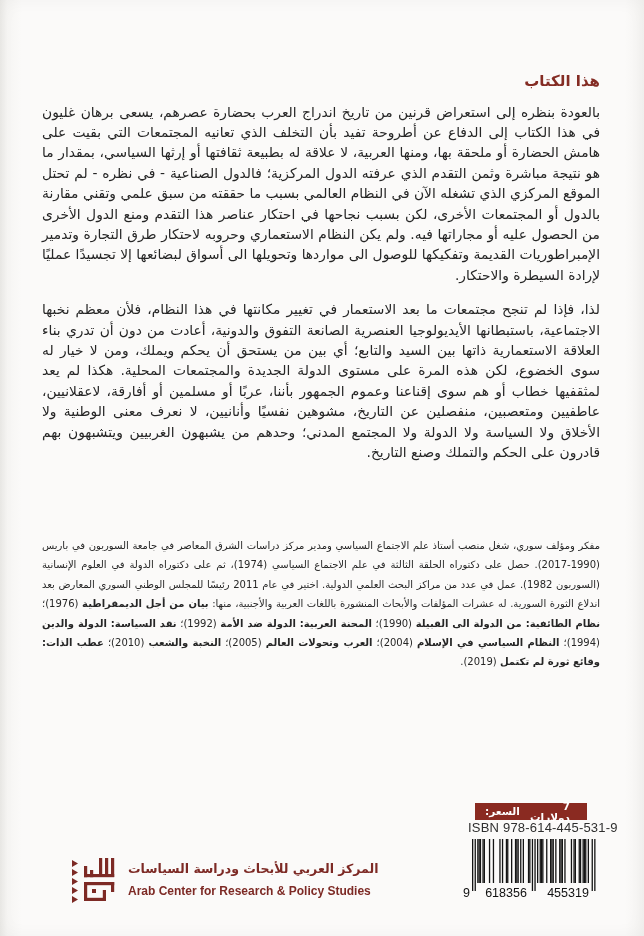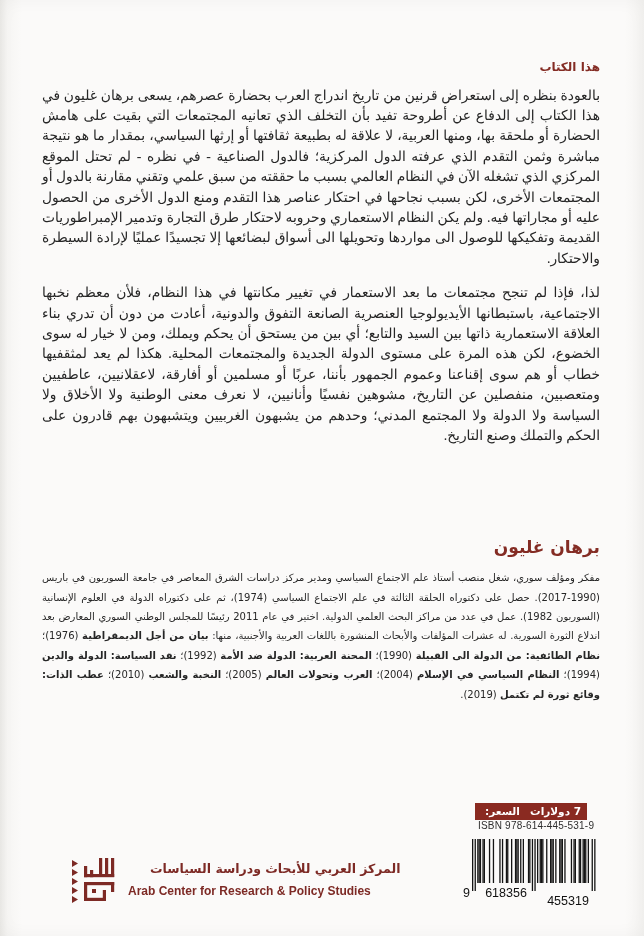--- a/index.html
+++ b/index.html
@@ -9,86 +9,84 @@
     margin:0 auto;
     background:
       linear-gradient(90deg,#ecebe8 0px,#f6f5f3 7px,#fbfaf9 22px,#fbfaf9 97%,#f4f3f1 100%),
       #fbfaf9;
     overflow:hidden;
     font-family:"DejaVu Sans",sans-serif;
     box-shadow:inset 0 0 18px rgba(0,0,0,0.04);
   }
   .text-block{position:absolute;top:60px;right:44px;left:42px;direction:rtl;}
   .section-heading{
-    color:#842c24;font-size:12px;font-weight:bold;margin:0 0 10px 0;
+    color:#842c24;font-size:15px;font-weight:bold;margin:12px 0 10px 0;
     letter-spacing:0;line-height:1.3;
   }
   .body-par{
     margin:0 0 14px 0;
     font-size:13.8px;line-height:20.4px;color:#262626;
     text-align:justify;text-justify:inter-word;
     font-weight:500;
-    font-family:Liberation Serif, serif;
   }
   .author-block{position:absolute;top:536px;right:44px;left:42px;direction:rtl;}
   .author-heading{
     color:#842c24;font-size:17px;font-weight:bold;margin:0 0 10px 0;line-height:1.3;
   }
   .bio{
     margin:0;font-size:10px;line-height:19.4px;color:#262626;
     text-align:justify;text-justify:inter-word;
   }
   .bio .bold{font-weight:bold;}
   .price-strip{
     position:absolute;left:475px;top:803px;width:112px;height:17px;
     background:#8a2a21;color:#ffffff;
     display:flex;flex-direction:row-reverse;justify-content:space-between;align-items:center;
-    direction:rtl;padding:0 6px 0 10px;box-sizing:border-box;
+    direction:rtl;padding:0 17px 0 10px;box-sizing:border-box;
     font-size:10.5px;font-weight:bold;line-height:1;
   }
   .isbn-line{
-    position:absolute;left:478px;top:820px;width:124px;
+    position:absolute;left:468px;top:820px;width:124px;
     font-family:"Liberation Sans",sans-serif;
-    font-size:10px;color:#2f2f2f;letter-spacing:0.2px;white-space:nowrap;
+    font-size:13px;color:#2f2f2f;letter-spacing:0.2px;white-space:nowrap;
   }
   .barcode-wrap{position:absolute;left:456px;top:838px;width:152px;height:64px;background:transparent;}
   .barcode-svg{position:absolute;left:0;top:0;}
   .bc-digit{
     position:absolute;top:49px;
     font-family:"Liberation Sans",sans-serif;font-size:12.5px;color:#111;
     text-align:center;line-height:1;
   }
   .bc-first{left:2px;width:12px;text-align:right;}
   .bc-g1{left:22px;width:56px;}
-  .bc-g2{left:84px;width:56px;margin-top:8px;}
+  .bc-g2{left:84px;width:56px;}
   .publisher{position:absolute;left:72px;top:856px;height:48px;display:flex;align-items:center;}
   .logo-mark{width:44px;height:46px;flex:0 0 auto;}
   .publisher-text{margin-left:12px;display:flex;flex-direction:column;justify-content:center;}
   .publisher-ar{
     direction:rtl;color:#7d2a25;font-size:12.5px;font-weight:bold;line-height:1.25;
-    white-space:nowrap;text-align:center;margin-left:22px;
+    white-space:nowrap;text-align:center;
   }
   .publisher-en{
     color:#7d2a25;font-size:12px;font-weight:bold;line-height:1.25;white-space:nowrap;
     font-family:"Liberation Sans",sans-serif;margin-top:7px;
   }
 </style>
 </head>
 <body>
 
 <div class="page">
 
   <div class="text-block">
     <h1 class="section-heading">هذا الكتاب</h1>
     <p class="body-par">بالعودة بنظره إلى استعراض قرنين من تاريخ اندراج العرب بحضارة عصرهم، يسعى برهان غليون في هذا الكتاب إلى الدفاع عن أطروحة تفيد بأن التخلف الذي تعانيه المجتمعات التي بقيت على هامش الحضارة أو ملحقة بها، ومنها العربية، لا علاقة له بطبيعة ثقافتها أو إرثها السياسي، بمقدار ما هو نتيجة مباشرة وثمن التقدم الذي عرفته الدول المركزية؛ فالدول الصناعية - في نظره - لم تحتل الموقع المركزي الذي تشغله الآن في النظام العالمي بسبب ما حققته من سبق علمي وتقني مقارنة بالدول أو المجتمعات الأخرى، لكن بسبب نجاحها في احتكار عناصر هذا التقدم ومنع الدول الأخرى من الحصول عليه أو مجاراتها فيه. ولم يكن النظام الاستعماري وحروبه لاحتكار طرق التجارة وتدمير الإمبراطوريات القديمة وتفكيكها للوصول الى مواردها وتحويلها الى أسواق لبضائعها إلا تجسيدًا عمليًا لإرادة السيطرة والاحتكار.</p>
     <p class="body-par">لذا، فإذا لم تنجح مجتمعات ما بعد الاستعمار في تغيير مكانتها في هذا النظام، فلأن معظم نخبها الاجتماعية، باستبطانها الأيديولوجيا العنصرية الصانعة التفوق والدونية، أعادت من دون أن تدري بناء العلاقة الاستعمارية ذاتها بين السيد والتابع؛ أي بين من يستحق أن يحكم ويملك، ومن لا خيار له سوى الخضوع، لكن هذه المرة على مستوى الدولة الجديدة والمجتمعات المحلية. هكذا لم يعد لمثقفيها خطاب أو هم سوى إقناعنا وعموم الجمهور بأننا، عربًا أو مسلمين أو أفارقة، لاعقلانيين، عاطفيين ومتعصبين، منفصلين عن التاريخ، مشوهين نفسيًا وأنانيين، لا نعرف معنى الوطنية ولا الأخلاق ولا السياسة ولا الدولة ولا المجتمع المدني؛ وحدهم من يشبهون الغربيين ويتشبهون بهم قادرون على الحكم والتملك وصنع التاريخ.</p>
   </div>
 
   <div class="author-block">
-    <h2 class="author-heading">برهان غليون</h2>
     <p class="bio"><span>مفكر ومؤلف سوري، شغل منصب أستاذ علم الاجتماع السياسي ومدير مركز دراسات الشرق المعاصر في جامعة السوربون في باريس (1990-2017). حصل على دكتوراه الحلقة الثالثة في علم الاجتماع السياسي (1974)، ثم على دكتوراه الدولة في العلوم الإنسانية (السوربون 1982). عمل في عدد من مراكز البحث العلمي الدولية. اختير في عام 2011 رئيسًا للمجلس الوطني السوري المعارض بعد اندلاع الثورة السورية. له عشرات المؤلفات والأبحاث المنشورة باللغات العربية والأجنبية، منها: </span><span class="bold">بيان من أجل الديمقراطية</span><span> (1976)؛ </span><span class="bold">نظام الطائفية: من الدولة الى القبيلة</span><span> (1990)؛ </span><span class="bold">المحنة العربية: الدولة ضد الأمة</span><span> (1992)؛ </span><span class="bold">نقد السياسة: الدولة والدين</span><span> (1994)؛ </span><span class="bold">النظام السياسي في الإسلام</span><span> (2004)؛ </span><span class="bold">العرب وتحولات العالم</span><span> (2005)؛ </span><span class="bold">النخبة والشعب</span><span> (2010)؛ </span><span class="bold">عطب الذات: وقائع ثورة لم تكتمل</span><span> (2019).</span></p>
   </div>
 
   <div class="price-strip">
     <span>السعر:</span>
     <span>7 دولارات</span>
   </div>
 
   <div class="isbn-line">ISBN 978-614-445-531-9</div>
 

